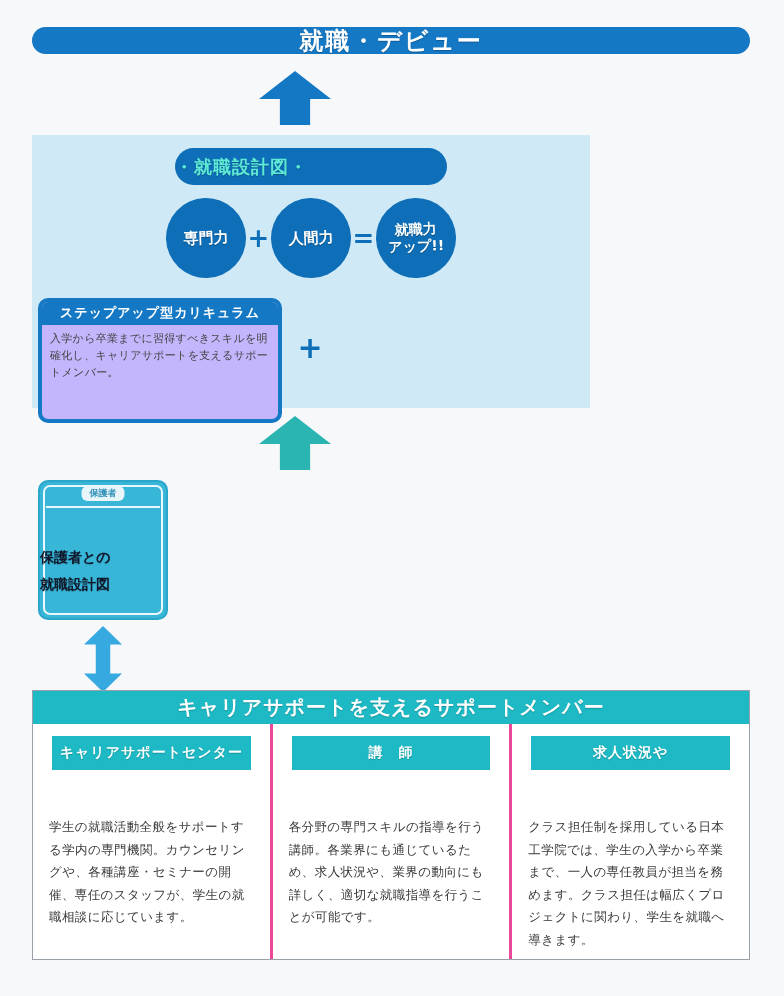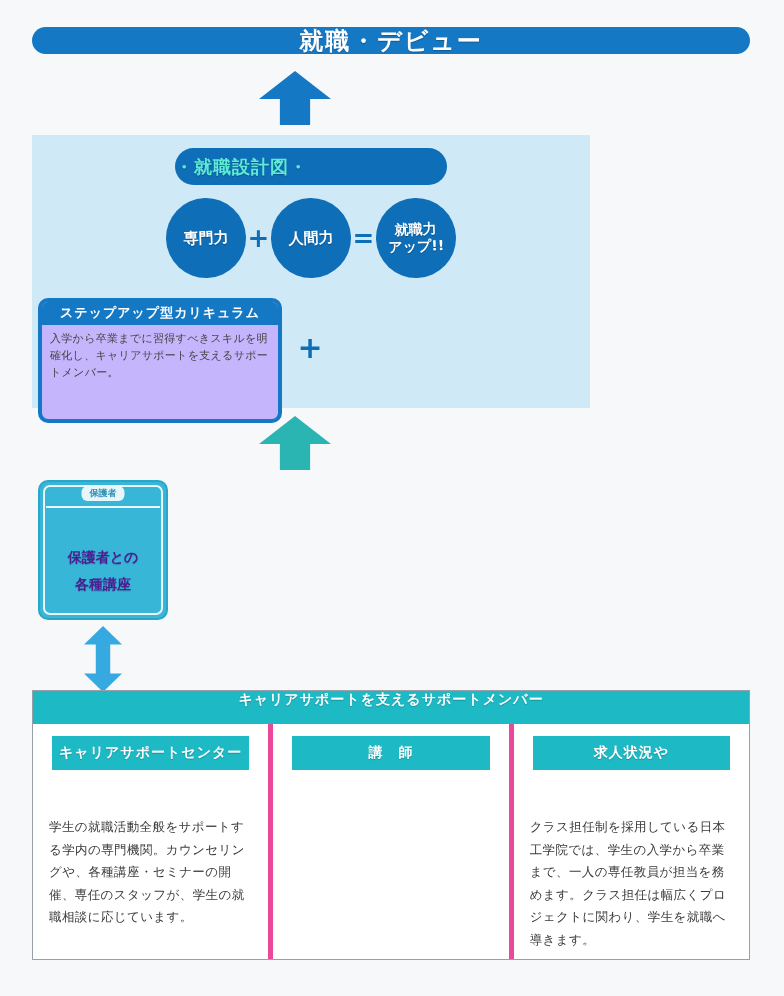--- a/index.html
+++ b/index.html
@@ -94,41 +94,41 @@
   .parents-tag{
     position:absolute;left:50%;top:4px;transform:translateX(-50%);
     background:#e8f6fb;color:#2b8fb5;font-size:9px;font-weight:bold;
     padding:1px 8px;border-radius:6px;white-space:nowrap;
   }
   .parents-divider{
     position:absolute;left:6px;right:6px;top:24px;height:2px;background:#eaf7fc;
   }
   .parents-body{
     position:absolute;left:0;right:0;top:62px;
-    color:#4c1d95;font-weight:bold;font-size:14px;line-height:1.9;
-    text-align:center;text-shadow:0 1px 1px rgba(0,0,0,.2);
+    color:#0f172a;font-weight:bold;font-size:14px;line-height:1.9;
+    text-align:left;text-shadow:0 1px 1px rgba(0,0,0,.2);
   }
   
   .support-section{
     position:absolute;left:32px;top:690px;width:718px;height:270px;
     background:#fff;border:1px solid #9aa0a8;box-sizing:border-box;
   }
   .support-header{
     height:33px;background:#1db9c4;
-    display:flex;align-items:flex-start;justify-content:center;
-    color:#fff;font-weight:bold;font-size:14px;letter-spacing:1px;
+    display:flex;align-items:center;justify-content:center;
+    color:#fff;font-weight:bold;font-size:20px;letter-spacing:1px;
     text-shadow:0 1px 1px rgba(0,0,0,.2);
   }
   .support-columns{
     display:flex;height:calc(100% - 33px);box-sizing:border-box;
   }
   .support-col{
     flex:1 1 0;padding:12px 14px 0;box-sizing:border-box;position:relative;
   }
-  .support-col + .support-col{border-left:5px solid #ec4899;}
+  .support-col + .support-col{border-left:3px solid #ec4899;}
   .col-button{
     height:34px;margin:0 5px 22px;background:#1db9c4;
     display:flex;align-items:center;justify-content:center;
     color:#fff;font-weight:bold;font-size:14px;letter-spacing:1px;
     text-shadow:0 1px 1px rgba(0,0,0,.2);
   }
   .col-body{
     color:#3a3a3a;font-size:12.5px;line-height:1.8;letter-spacing:.4px;
     padding:0 2px;
     margin-top:46px;
@@ -177,39 +177,40 @@
   </div>
 
   <div class="arrow-up arrow-teal"></div>
 
   <div class="parents-box">
     <div class="parents-inner"></div>
     <div class="parents-tag">保護者</div>
     <div class="parents-divider"></div>
     <div class="parents-body">
       <div>保護者との</div>
-      <div>各種講座</div>
+      <div>就職設計図</div>
     </div>
   </div>
 
   <div class="double-arrow"></div>
 
   <div class="support-section">
     <div class="support-header">
       <span>キャリアサポートを支えるサポートメンバー</span>
     </div>
     <div class="support-columns">
 
       <div class="support-col">
         <div class="col-button">キャリアサポートセンター</div>
         <div class="col-body">学生の就職活動全般をサポートする学内の専門機関。カウンセリングや、各種講座・セミナーの開催、専任のスタッフが、学生の就職相談に応じています。</div>
       </div>
 
       <div class="support-col">
         <div class="col-button">講　師</div>
+        <div class="col-body">各分野の専門スキルの指導を行う講師。各業界にも通じているため、求人状況や、業界の動向にも詳しく、適切な就職指導を行うことが可能です。</div>
       </div>
 
       <div class="support-col">
         <div class="col-button">求人状況や</div>
         <div class="col-body">クラス担任制を採用している日本工学院では、学生の入学から卒業まで、一人の専任教員が担当を務めます。クラス担任は幅広くプロジェクトに関わり、学生を就職へ導きます。</div>
       </div>
 
     </div>
   </div>
 

